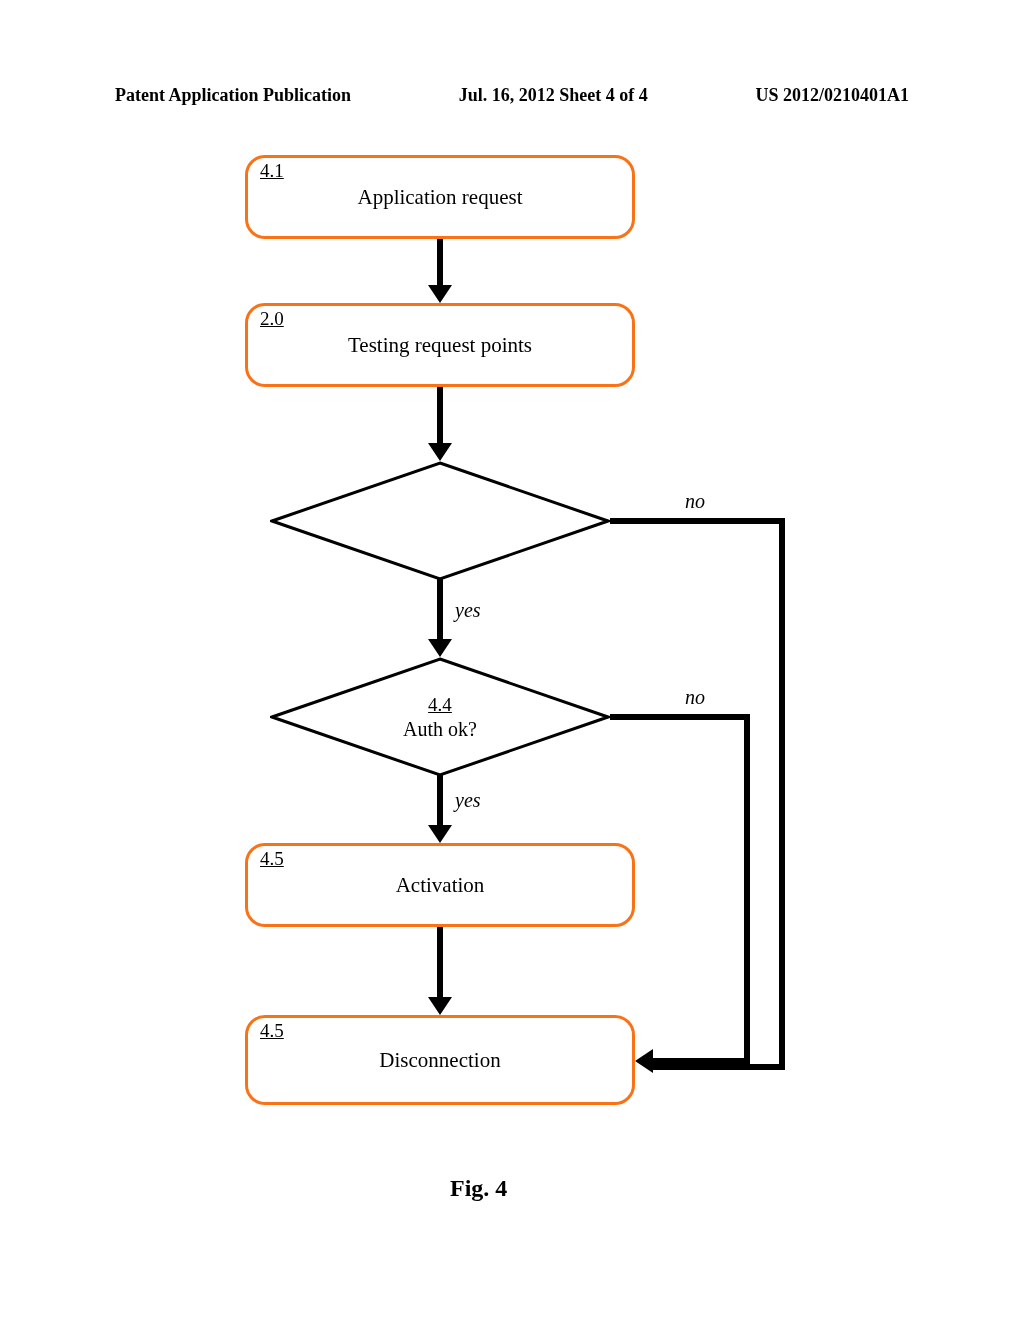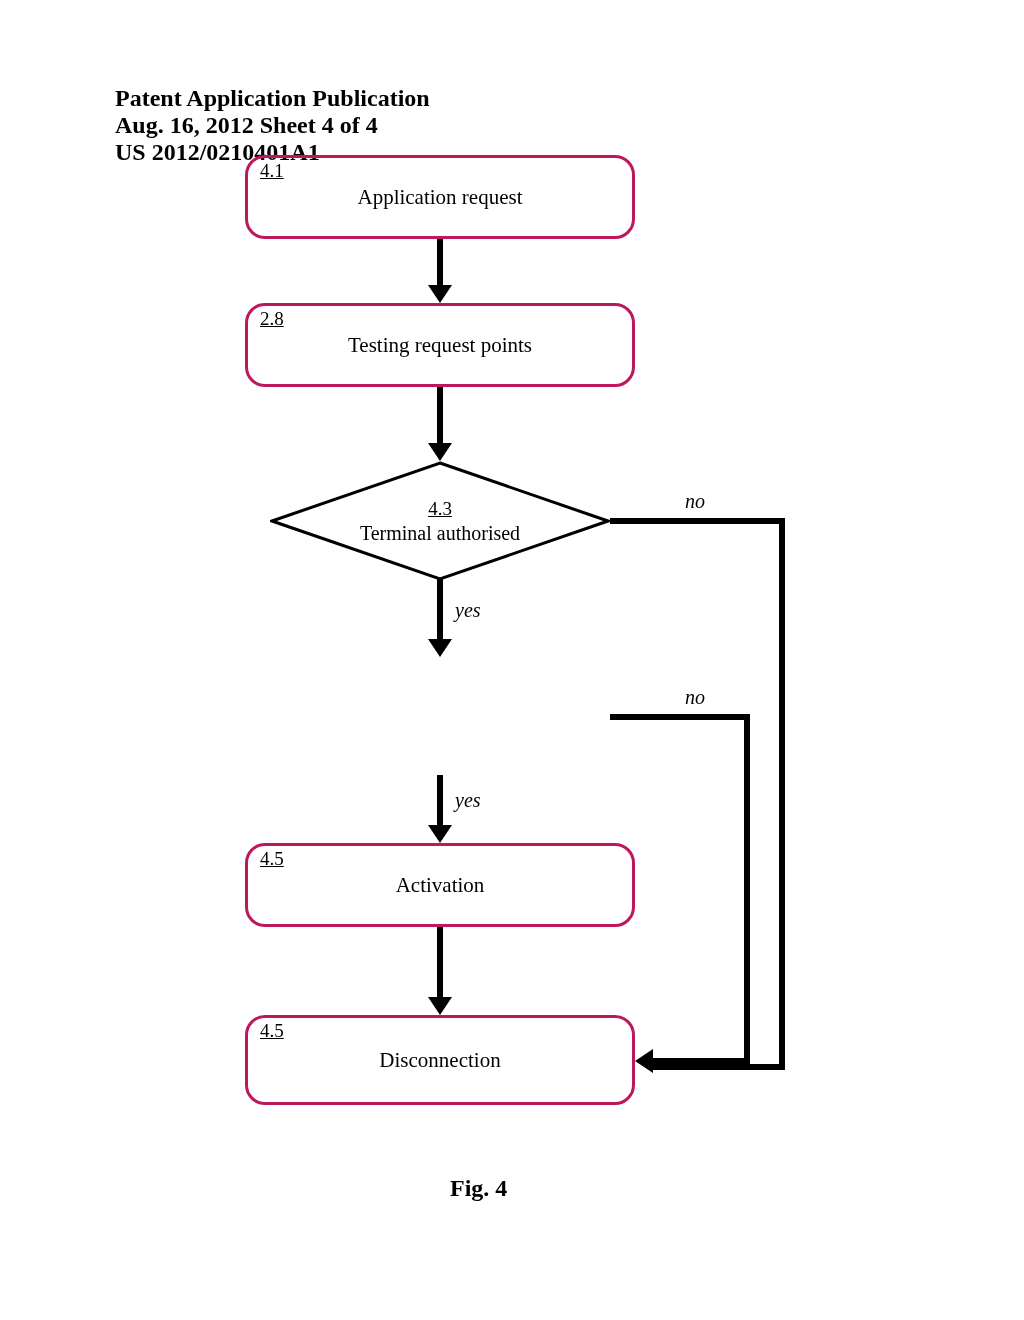--- a/index.html
+++ b/index.html
@@ -10,37 +10,36 @@
       font-family: "Times New Roman", Times, serif;
       position: relative;
     }
     .header {
       position: absolute;
       top: 85px;
       left: 115px;
       right: 115px;
       display: flex;
       justify-content: space-between;
-      font-size: 24px;
+      font-size: 18px;
       font-weight: bold;
-      flex-direction: column;
     }
     .header span { white-space: nowrap; }
     
     .diagram {
       position: absolute;
       top: 155px;
       left: 215px;
       width: 600px;
       height: 1000px;
     }
     
     .rbox {
       position: absolute;
-      border: 3px solid #be185d;
+      border: 3px solid #f97316;
       border-radius: 20px;
       text-align: center;
       font-size: 21px;
       display: flex;
       align-items: center;
       justify-content: center;
     }
     .rbox .step-num {
       position: absolute;
       top: 2px;
@@ -118,60 +117,65 @@
       position: absolute;
       font-size: 24px;
       font-weight: bold;
     }
   </style>
 </head>
 <body>
 
 <div class="header">
   <span>Patent Application Publication</span>
-  <span>Aug. 16, 2012 Sheet 4 of 4</span>
+  <span>Jul. 16, 2012 Sheet 4 of 4</span>
   <span>US 2012/0210401A1</span>
 </div>
 
 <div class="diagram">
 
   <div class="rbox" style="left:30px; top:0px; width:390px; height:84px;">
     <span class="step-num">4.1</span>
     <span>Application request</span>
   </div>
 
   <div class="arrow-v" style="left:222px; top:84px; height:48px;"></div>
   <div class="arrowhead-down" style="left:213px; top:130px;"></div>
 
   <div class="rbox" style="left:30px; top:148px; width:390px; height:84px;">
-    <span class="step-num">2.8</span>
+    <span class="step-num">2.0</span>
     <span>Testing request points</span>
   </div>
 
   <div class="arrow-v" style="left:222px; top:232px; height:58px;"></div>
   <div class="arrowhead-down" style="left:213px; top:288px;"></div>
 
   <div class="diamond" style="left:55px; top:306px;">
     <svg viewBox="0 0 340 120" preserveAspectRatio="none">
       <polygon points="170,2 338,60 170,118 2,60" fill="white" stroke="black" stroke-width="3"></polygon>
     </svg>
-    <div class="dcontent">
-      <span class="step-num">4.3</span>
-      <span>Terminal authorised</span>
-    </div>
   </div>
 
   <div class="arrow-v" style="left:222px; top:424px; height:62px;"></div>
   <div class="arrowhead-down" style="left:213px; top:484px;"></div>
   <div class="edge-label" style="left:240px; top:444px;">yes</div>
 
   <div class="hline" style="left:395px; top:363px; width:175px;"></div>
   <div class="edge-label" style="left:470px; top:335px;">no</div>
   <div class="vline" style="left:564px; top:363px; height:546px;"></div>
 
+  <div class="diamond" style="left:55px; top:502px; width:340px; height:120px;">
+    <svg viewBox="0 0 340 120" preserveAspectRatio="none">
+      <polygon points="170,2 338,60 170,118 2,60" fill="white" stroke="black" stroke-width="3"></polygon>
+    </svg>
+    <div class="dcontent">
+      <span class="step-num">4.4</span>
+      <span>Auth ok?</span>
+    </div>
+  </div>
 
   <div class="arrow-v" style="left:222px; top:620px; height:52px;"></div>
   <div class="arrowhead-down" style="left:213px; top:670px;"></div>
   <div class="edge-label" style="left:240px; top:634px;">yes</div>
 
   <div class="hline" style="left:395px; top:559px; width:140px;"></div>
   <div class="edge-label" style="left:470px; top:531px;">no</div>
   <div class="vline" style="left:529px; top:559px; height:350px;"></div>
 
   <div class="rbox" style="left:30px; top:688px; width:390px; height:84px;">

